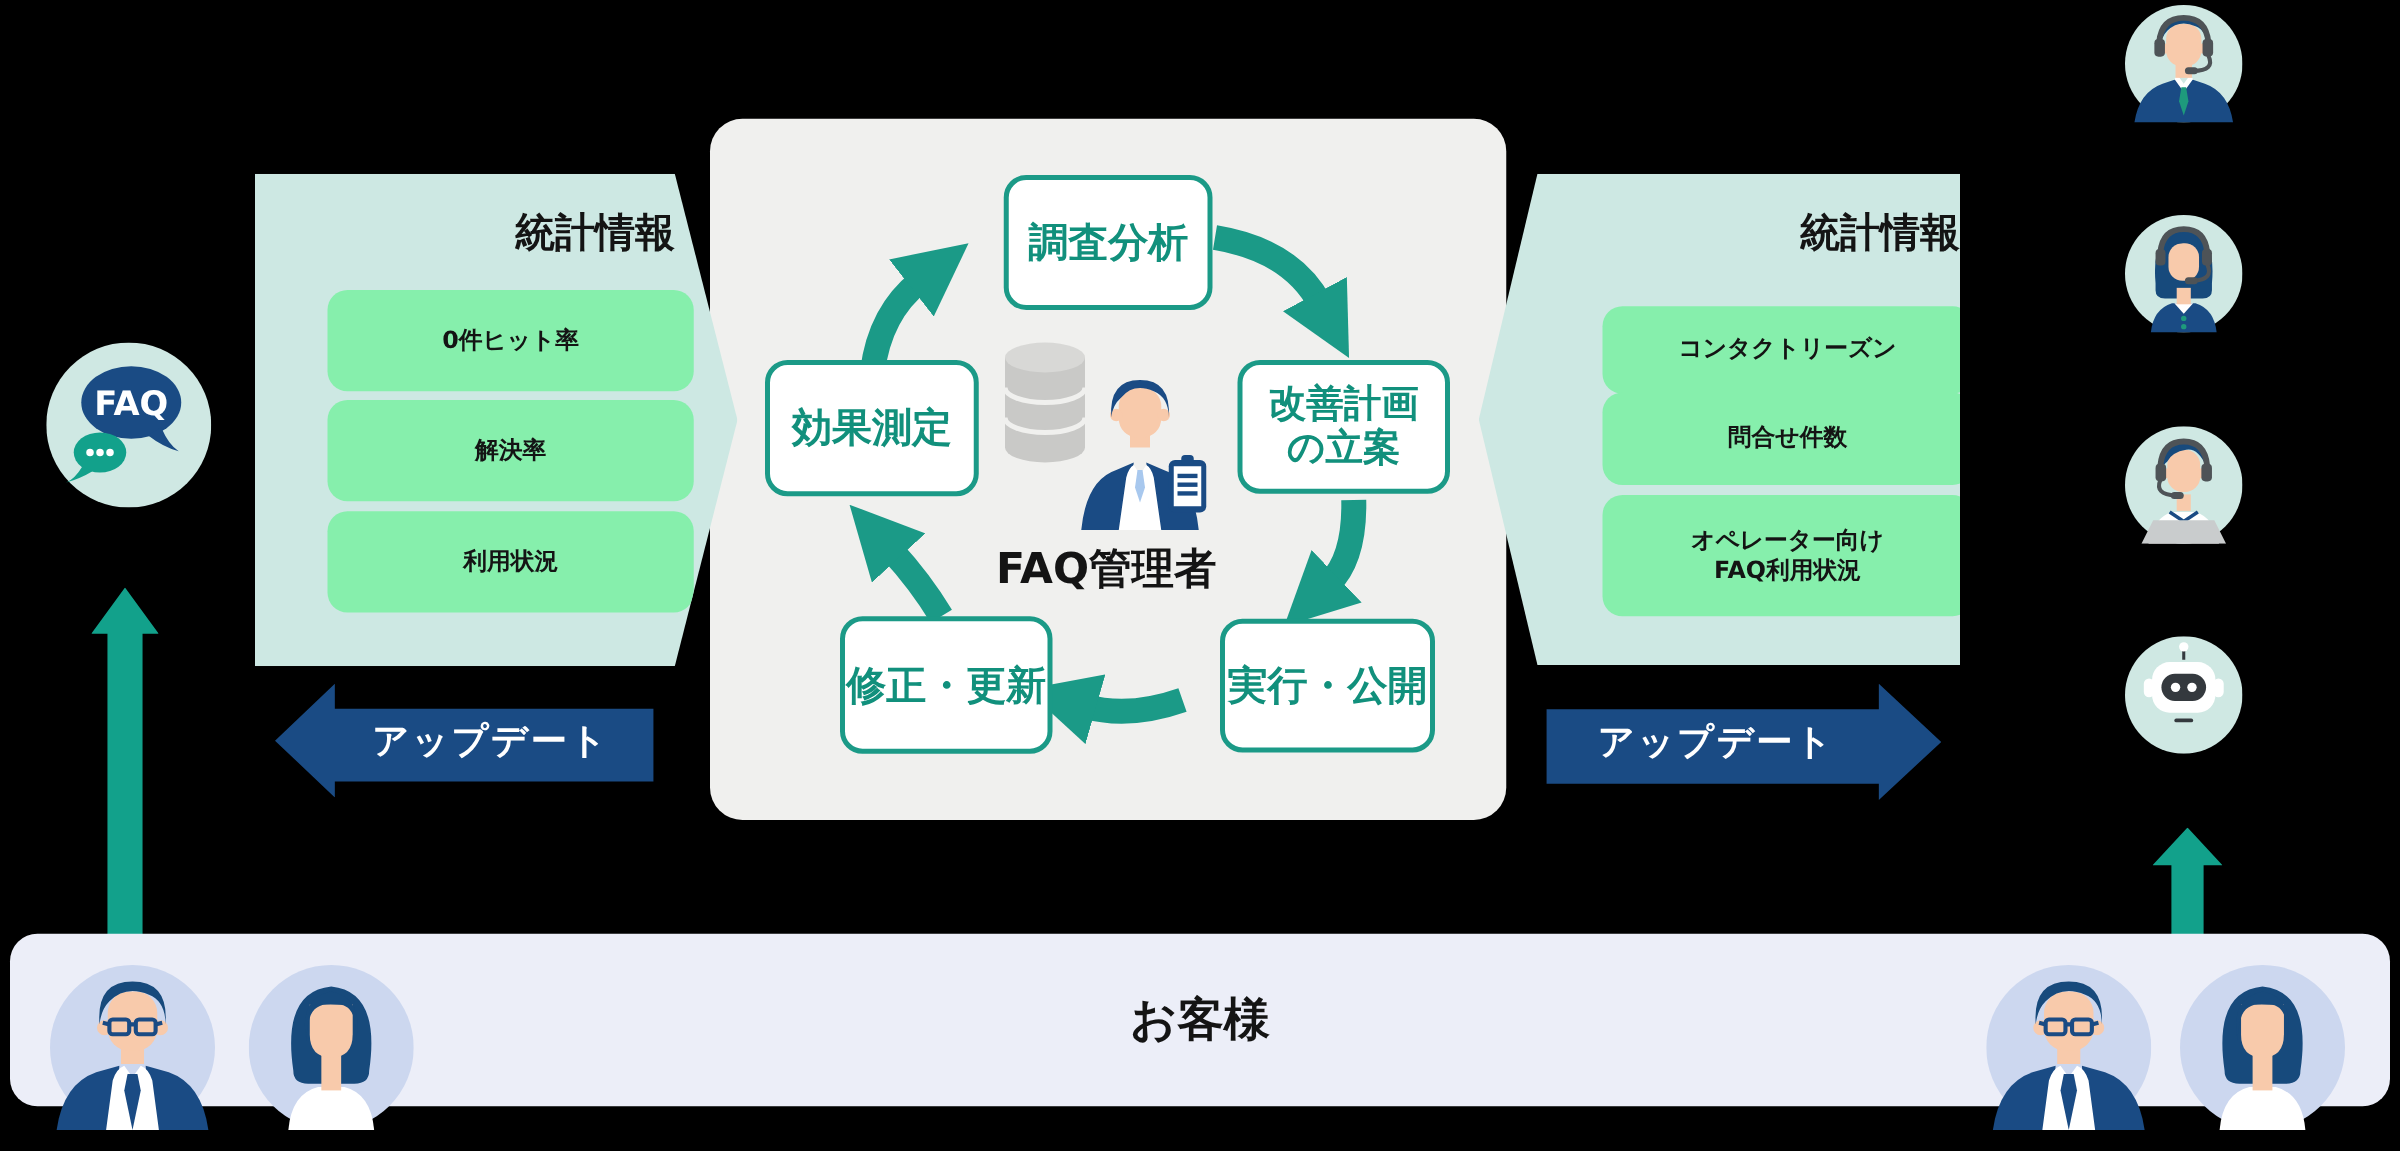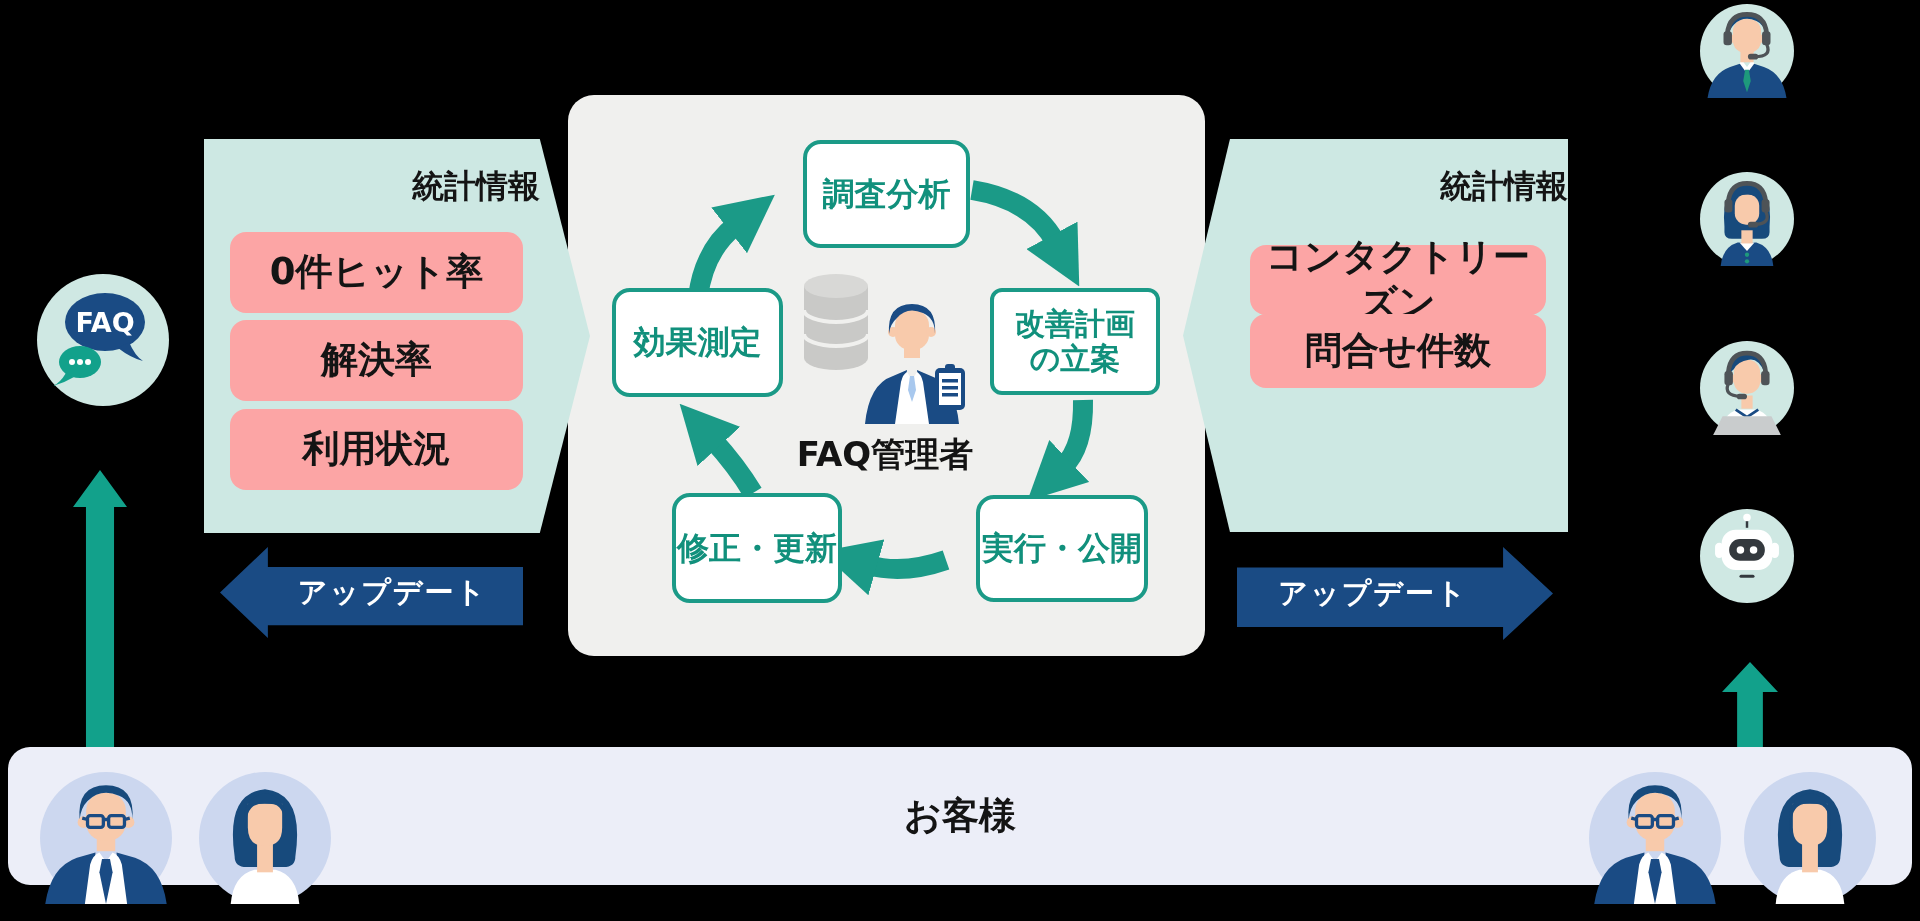--- a/index.html
+++ b/index.html
@@ -14,43 +14,43 @@
 
   
   .center-panel{position:absolute;left:568px;top:95px;width:637px;height:561px;
     background:var(--gray);border-radius:26px;}
   .cycle-arrows{position:absolute;left:568px;top:95px;width:637px;height:561px;}
 
   .node{position:absolute;background:#fff;border:4px solid var(--teal);border-radius:18px;
     display:flex;flex-direction:column;align-items:center;justify-content:center;
     color:var(--teal-dark);font-weight:700;font-size:32px;line-height:1.15;text-align:left;}
   .n-research{left:803px;top:140px;width:167px;height:108px;}
-  .n-plan{left:990px;top:288px;width:170px;height:107px;font-size:30px;border-radius:12px;}
+  .n-plan{left:990px;top:288px;width:170px;height:107px;font-size:30px;}
   .n-execute{left:976px;top:495px;width:172px;height:107px;}
   .n-revise{left:672px;top:493px;width:170px;height:110px;}
   .n-measure{left:612px;top:288px;width:171px;height:109px;}
 
   .db-icon{position:absolute;left:801px;top:272px;width:70px;height:100px;}
   .manager-icon{position:absolute;left:851px;top:298px;width:126px;height:126px;}
   .manager-label{position:absolute;left:760px;top:432px;width:250px;text-align:center;
     color:var(--ink);font-weight:700;font-size:34px;}
 
   
   .panel{position:absolute;background:var(--mint);}
   .panel-left{left:204px;top:139px;width:386px;height:394px;
     clip-path:polygon(0 0,87% 0,100% 50%,87% 100%,0 100%);}
   .panel-right{left:1183px;top:139px;width:385px;height:393px;
     clip-path:polygon(12.2% 0,100% 0,100% 100%,12.2% 100%,0 50%);}
   .panel-title{position:absolute;top:26px;text-align:right;color:var(--ink);
     font-weight:700;font-size:32px;}
   .panel-left .panel-title{left:0;width:336px;}
   .panel-right .panel-title{left:47px;width:338px;}
-  .pill{position:absolute;background:#fca5a5;border-radius:16px;display:flex;flex-direction:column;
-    align-items:center;justify-content:center;color:var(--ink);font-weight:700;font-size:37px;
-    line-height:1.25;text-align:center;}
+  .pill{position:absolute;background:#86efac;border-radius:16px;display:flex;flex-direction:column;
+    align-items:center;justify-content:center;color:var(--ink);font-weight:700;font-size:19px;
+    line-height:1.25;text-align:center;margin-left:32px;}
   .panel-left .pill{left:26px;width:293px;height:81px;}
   .pl-1{top:93px;} .pl-2{top:181px;} .pl-3{top:270px;}
   .panel-right .pill{left:67px;width:296px;}
   .pr-1{top:106px;height:70px;} .pr-2{top:175px;height:74px;} .pr-3{top:257px;height:97px;}
 
   
   .update-arrow{position:absolute;background:var(--navy);display:flex;align-items:center;
     color:#ffffff;font-weight:700;font-size:29px;letter-spacing:2px;}
   .update-left{left:220px;top:547px;width:303px;height:91px;justify-content:center;
     padding-left:42px;
@@ -152,20 +152,24 @@
     <div class="panel-title">統計情報</div>
     <div class="pill pl-1">0件ヒット率</div>
     <div class="pill pl-3">利用状況</div>
     <div class="pill pl-2">解決率</div>
   </div>
 
   <div class="panel panel-right">
     <div class="panel-title">統計情報</div>
     <div class="pill pr-1">コンタクトリーズン</div>
     <div class="pill pr-2">問合せ件数</div>
+    <div class="pill pr-3">
+      <span>オペレーター向け</span>
+      <span>FAQ利用状況</span>
+    </div>
   </div>
 
   <div class="update-arrow update-left">
     <span>アップデート</span>
   </div>
   <div class="update-arrow update-right">
     <span>アップデート</span>
   </div>
 
   <div class="v-arrow v-left"></div>

